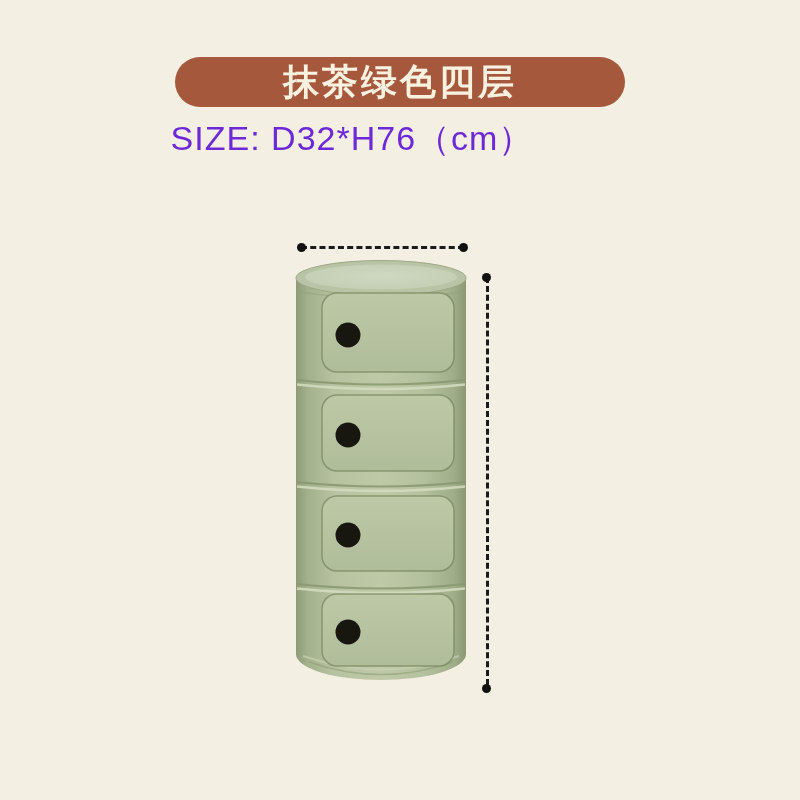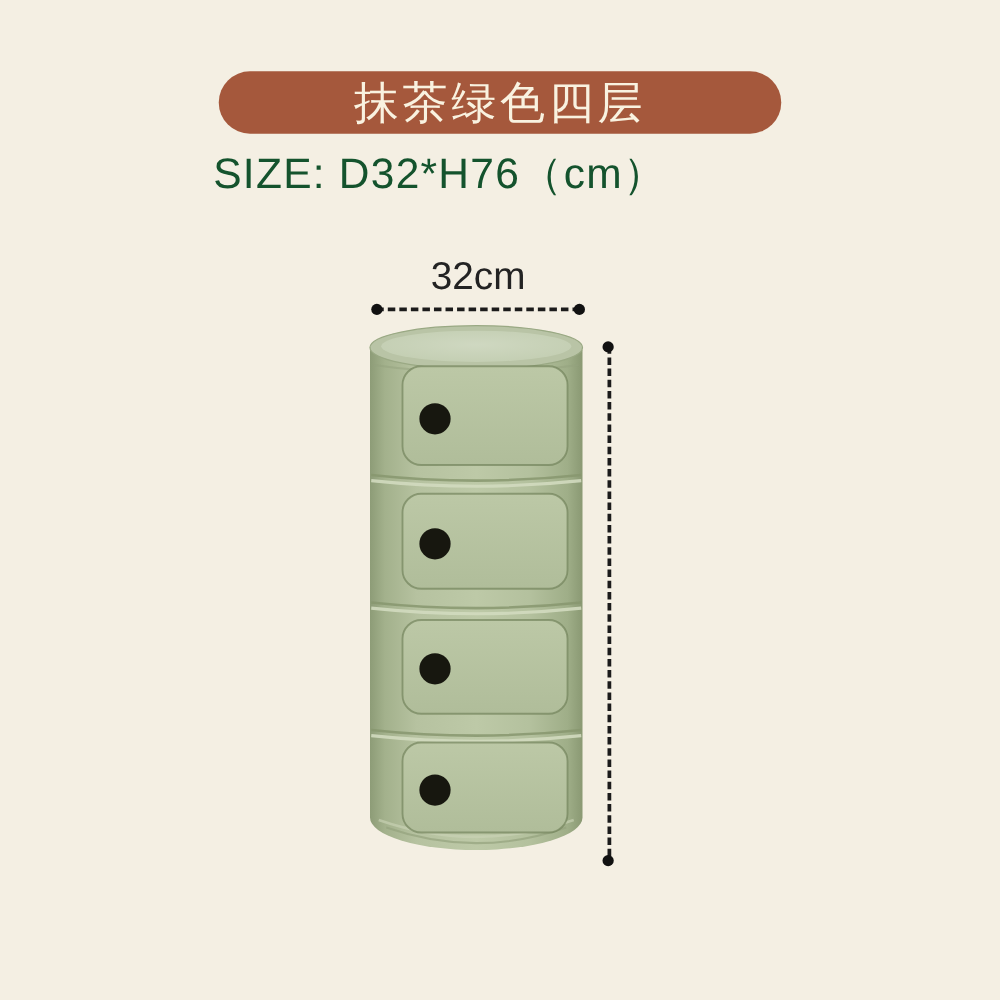--- a/index.html
+++ b/index.html
@@ -6,27 +6,27 @@
   body{background:#f4efe3;font-family:"Liberation Sans","DejaVu Sans",sans-serif;}
   .stage{position:relative;width:800px;height:800px;background:#f4efe3;overflow:hidden;margin:0 auto;}
 
   
   .banner{
     position:absolute;left:175px;top:57px;width:450px;height:50px;
     background:#a5583c;border-radius:25px;
     display:flex;align-items:center;justify-content:center;
   }
   .banner-label{
-    color:#f9f2e0;font-size:36px;font-weight:400;letter-spacing:3px;line-height:1;
+    color:#f9f2e0;font-size:36px;font-weight:700;letter-spacing:3px;line-height:1;
   }
 
   
   .size-spec{
     position:absolute;left:0;top:116px;width:704px;text-align:center;
-    color:#14532d;font-size:34px;font-weight:500;letter-spacing:1px;
+    color:#6d28d9;font-size:34px;font-weight:500;letter-spacing:1px;
   }
 
   
   .dim-label{position:absolute;color:#232323;font-size:31px;font-weight:400;}
   .dim-width-label{left:300px;top:203px;width:165px;text-align:center;}
   .dim-height-label{left:497px;top:468px;}
 
   
   .dim-line-h{
     position:absolute;left:301px;top:246px;width:163px;height:0;
@@ -51,21 +51,20 @@
 <body>
 
 <div class="stage">
 
   <div class="banner">
     <span class="banner-label">抹茶绿色四层</span>
   </div>
 
   <div class="size-spec">SIZE: D32*H76（cm）</div>
 
-  <div class="dim-label dim-width-label">32cm</div>
   <div class="dim-line-h"></div>
   <div class="dot dot-h-left"></div>
   <div class="dot dot-h-right"></div>
 
   <div class="dim-line-v"></div>
   <div class="dot dot-v-top"></div>
   <div class="dot dot-v-bottom"></div>
 
   <svg class="cabinet" viewBox="0 0 172 430" width="172" height="430">
     <defs>

